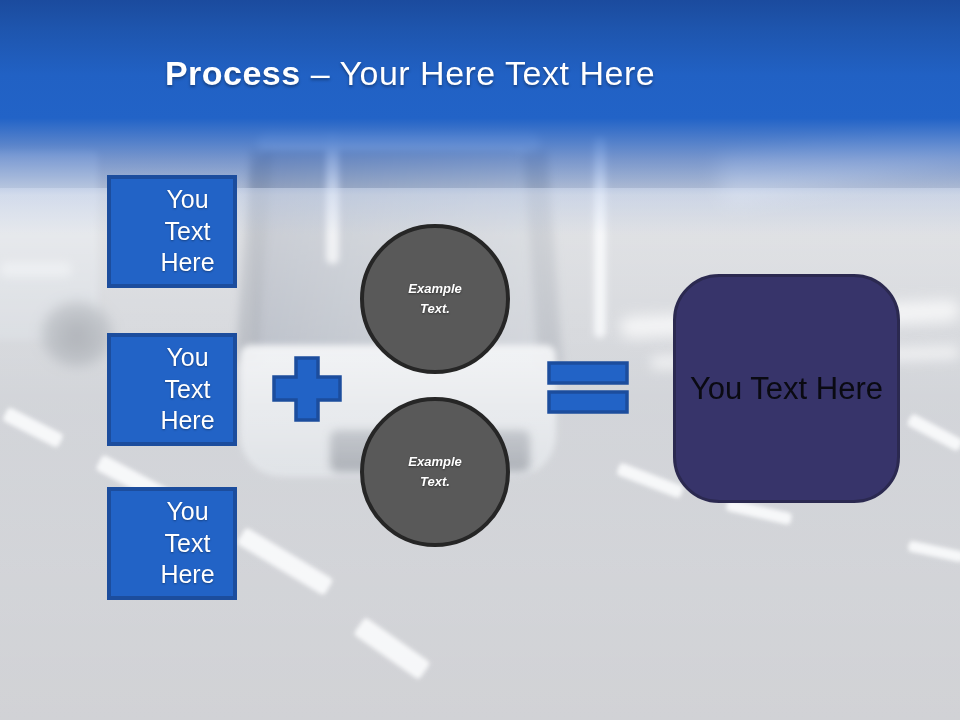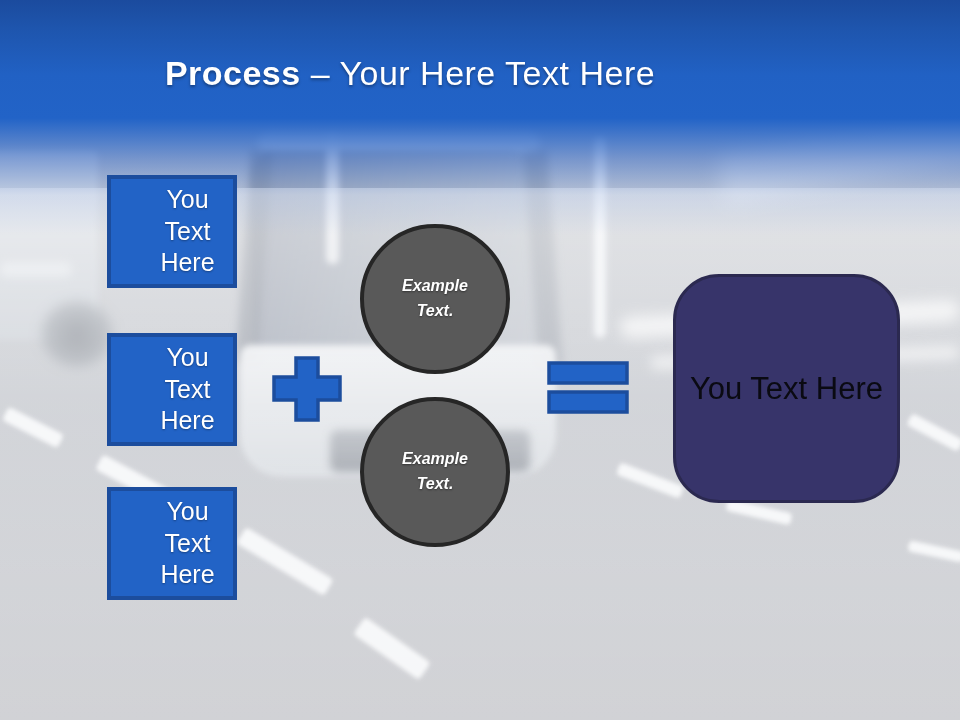--- a/index.html
+++ b/index.html
@@ -71,21 +71,21 @@
   .bb1{top:175px;} .bb2{top:333px;} .bb3{top:487px;}
   .blue-box span{white-space:pre-line;}
   .op-svg{position:absolute;}
   .op-svg .op-shape{fill:var(--shape-blue,#2263C6);stroke:var(--shape-blue-border,#1C4D9D);stroke-width:3.5;}
   .gray-circle{
     width:150px;height:150px;border-radius:50%;left:360px;
     background:var(--circle-fill,#595959);
     border:4px solid var(--circle-border,#262626);
     box-sizing:border-box;
     display:flex;align-items:center;justify-content:center;text-align:center;
-    color:#fff;font-size:16px;font-weight:bold;font-style:italic;line-height:1.55;
+    color:#fff;font-size:13px;font-weight:bold;font-style:italic;line-height:1.55;
     text-shadow:0 1px 2px rgba(0,0,0,.45);
     cursor:pointer;
   }
   .gc1{top:224px;} .gc2{top:397px;}
   .gray-circle span{white-space:pre-line;}
   .result-box{
     left:673px;top:274px;width:227px;height:229px;
     background:var(--result-fill,#37346A);
     border:3px solid var(--result-border,#2B2950);
     border-radius:46px;box-sizing:border-box;

